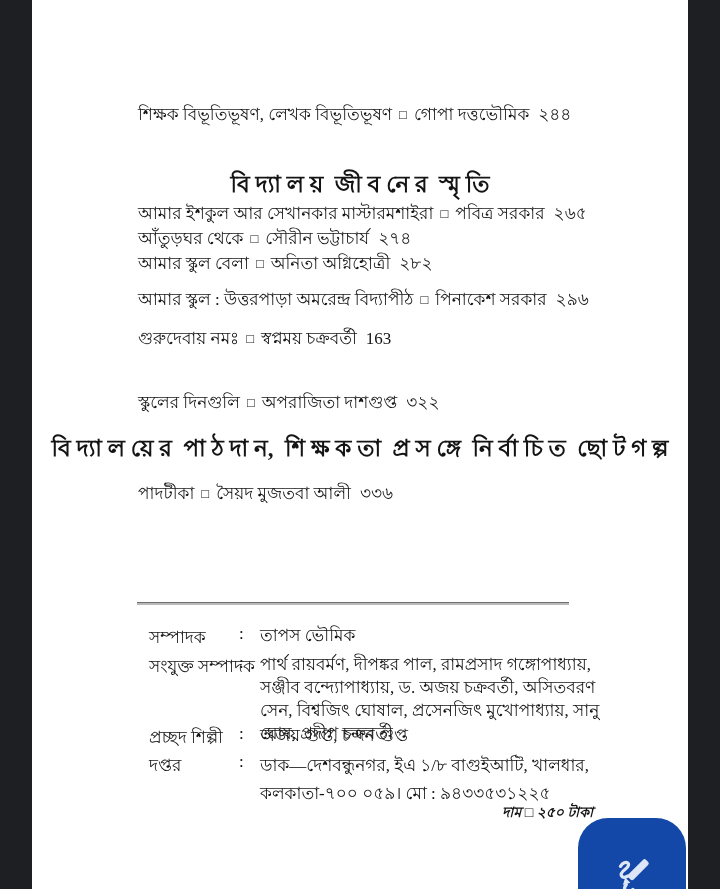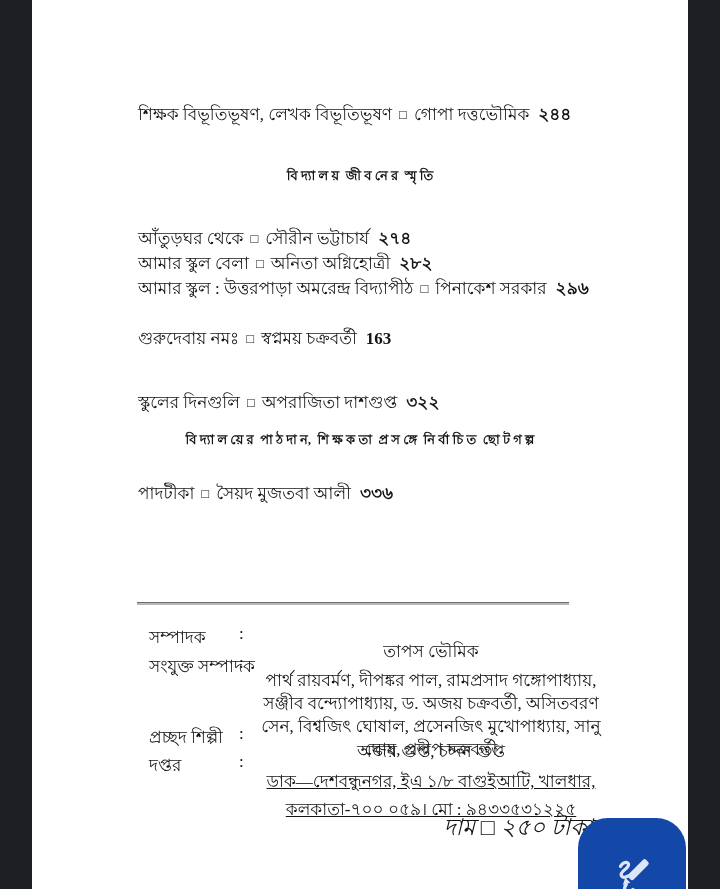--- a/index.html
+++ b/index.html
@@ -11,55 +11,58 @@
     position:relative;background:var(--page);
     font-family:"Liberation Serif","DejaVu Sans",serif;
     color:var(--ink);
   }
   .bezel{position:absolute;top:0;height:889px;background:var(--bezel);}
   .bezel.left{left:0;width:32px;}
   .bezel.right{left:688px;width:32px;}
   .page{position:absolute;left:32px;top:0;width:656px;height:889px;background:var(--page);}
   .line{position:absolute;left:106px;font-size:17px;white-space:nowrap;color:var(--ink);}
   .sq{font-size:13px;margin:0 7px;position:relative;top:-1px;}
-  .pgnum{margin-left:9px;font-weight:bold;}
-  .heading{position:absolute;left:0;width:656px;text-align:center;font-weight:700;font-size:13px;white-space:pre;color:var(--ink);}
+  .pgnum{margin-left:9px;}
+  .heading{position:absolute;left:0;width:656px;text-align:center;font-weight:700;font-size:23px;white-space:pre;color:var(--ink);}
   .rule{position:absolute;left:105px;top:602px;width:432px;height:3px;
         background:linear-gradient(to bottom,#6f6f6f 0 45%,#b9b9b9 45% 100%);}
   .crow{position:absolute;left:105px;width:495px;font-size:17px;}
   .clabel{position:absolute;left:12px;top:0;white-space:nowrap;}
   .ccolon{position:absolute;left:102px;top:0;}
-  .cval{position:absolute;left:123px;top:16px;width:342px;line-height:23px;white-space:pre-line;text-align:center;}
-  .crow.tall .cval{line-height:28px;text-decoration:underline;}
-  .price{position:absolute;right:95px;top:801px;font-size:23px;font-weight:400;font-style:italic;white-space:nowrap;margin-top:8px;}
+  .cval{position:absolute;left:123px;top:0;width:342px;line-height:23px;white-space:pre-line;}
+  .crow.tall .cval{line-height:28px;}
+  .price{position:absolute;right:95px;top:801px;font-size:14px;font-weight:700;font-style:italic;white-space:nowrap;}
   .fab{position:absolute;left:578px;top:818px;width:108px;height:112px;border-radius:30px;
        background:var(--fab_blue);border:none;cursor:pointer;}
   .fab svg{position:absolute;left:30px;top:34px;}
 </style>
 </head>
 <body>
 
 <div class="bezel left"></div>
 <div class="bezel right"></div>
 
 <div class="page">
 
   <div class="line" style="top:101px">
     <span>শিক্ষক বিভূতিভূষণ, লেখক বিভূতিভূষণ</span><span class="sq">□</span><span>গোপা দত্তভৌমিক</span><span class="pgnum">২৪৪</span>
   </div>
 
   <div class="heading" style="top:166px">বি দ্যা ল য়  জী ব নে র  স্মৃ তি</div>
 
+  <div class="line" style="top:200px">
+    <span>আমার ইশকুল আর সেখানকার মাস্টারমশাইরা</span><span class="sq">□</span><span>পবিত্র সরকার</span><span class="pgnum">২৬৫</span>
+  </div>
   <div class="line" style="top:225px">
     <span>আঁতুড়ঘর থেকে</span><span class="sq">□</span><span>সৌরীন ভট্টাচার্য</span><span class="pgnum">২৭৪</span>
   </div>
   <div class="line" style="top:250px">
     <span>আমার স্কুল বেলা</span><span class="sq">□</span><span>অনিতা অগ্নিহোত্রী</span><span class="pgnum">২৮২</span>
   </div>
-  <div class="line" style="top:275px">
+  <div class="line" style="top:286px">
     <span>আমার স্কুল : উত্তরপাড়া অমরেন্দ্র বিদ্যাপীঠ</span><span class="sq">□</span><span>পিনাকেশ সরকার</span><span class="pgnum">২৯৬</span>
   </div>
   <div class="line" style="top:325px">
     <span>গুরুদেবায় নমঃ</span><span class="sq">□</span><span>স্বপ্নময় চক্রবর্তী</span><span class="pgnum">163</span>
   </div>
   <div class="line" style="top:389px">
     <span>স্কুলের দিনগুলি</span><span class="sq">□</span><span>অপরাজিতা দাশগুপ্ত</span><span class="pgnum">৩২২</span>
   </div>
 
   <div class="heading" style="top:430px">বি দ্যা ল য়ে র  পা ঠ দা ন,  শি ক্ষ ক তা  প্র স ঙ্গে  নি র্বা চি ত  ছো ট গ ল্প</div>

